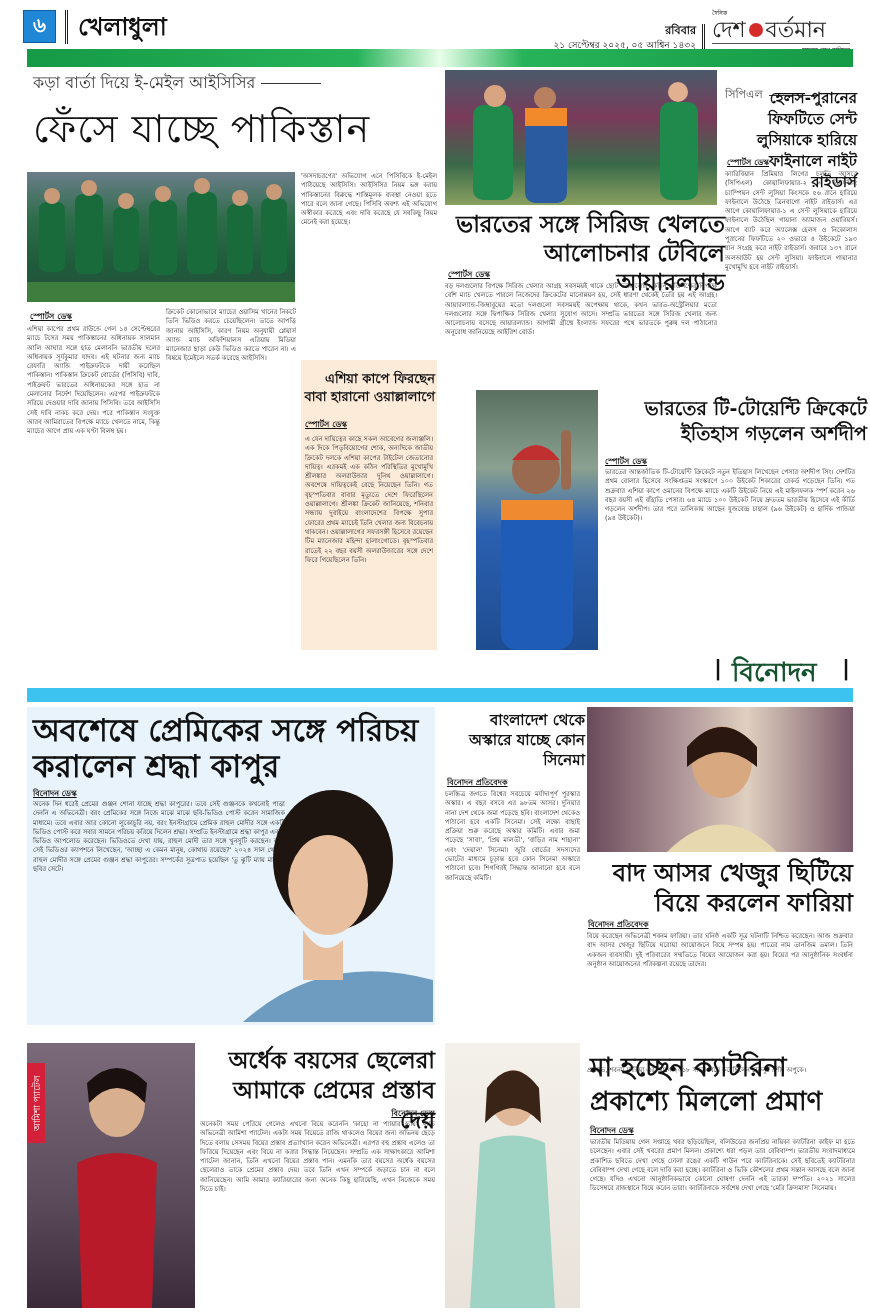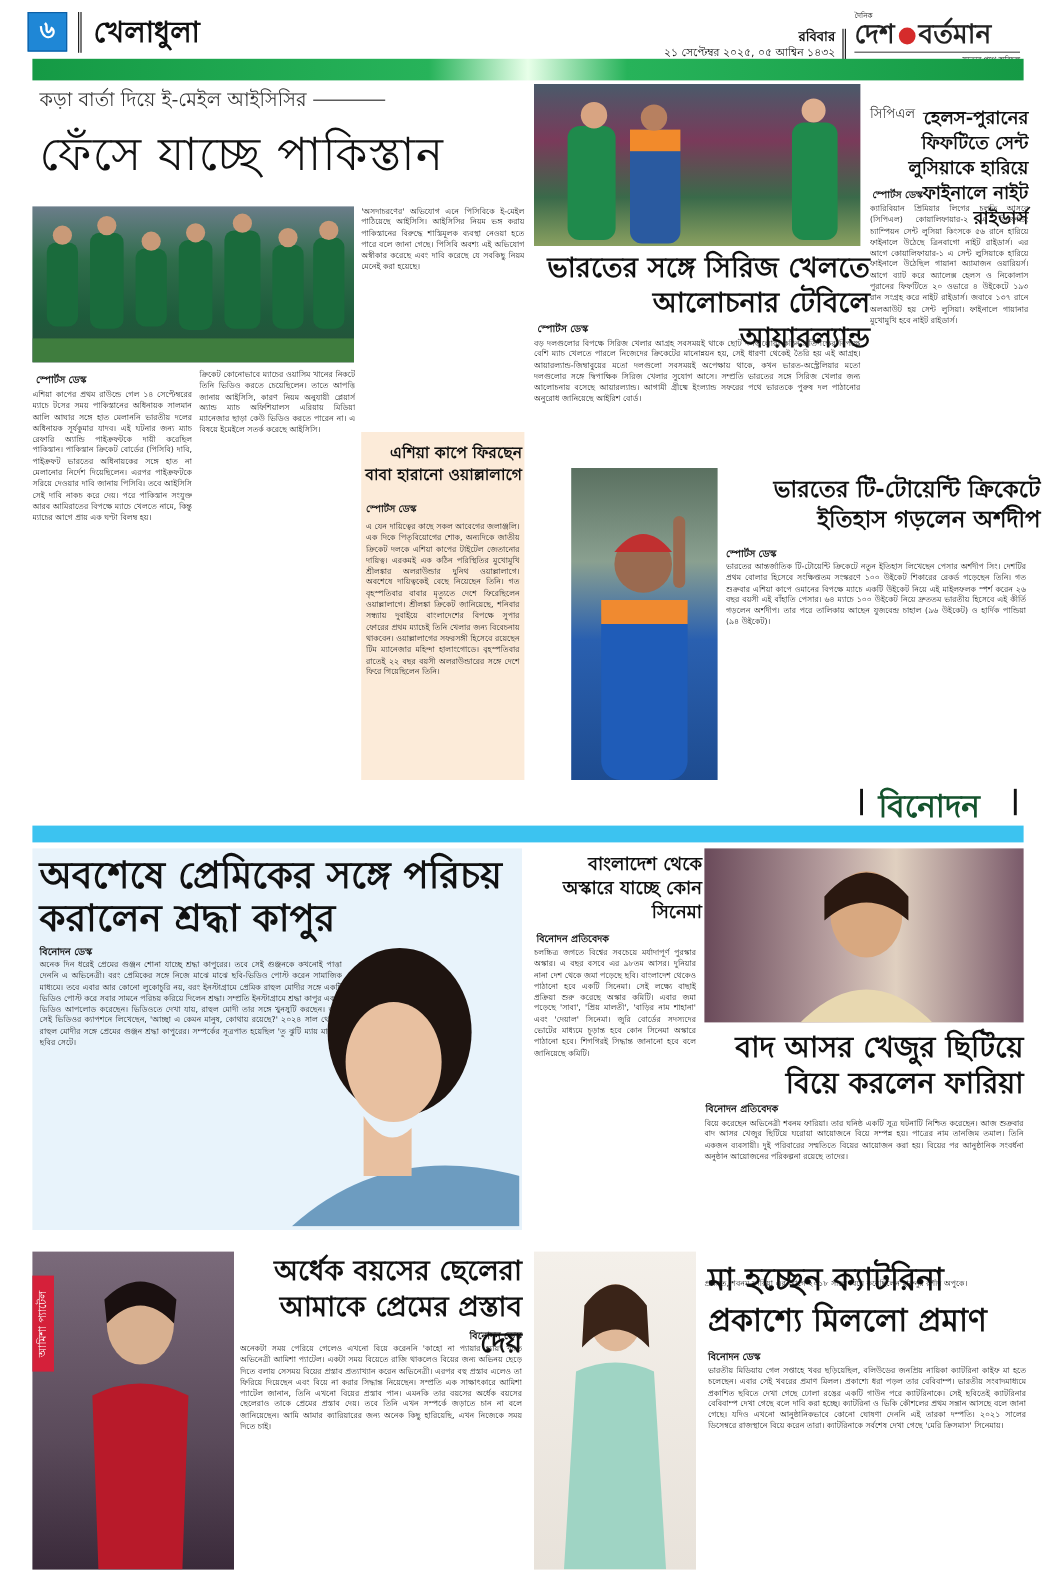--- a/index.html
+++ b/index.html
@@ -3,30 +3,30 @@
 <meta charset="utf-8">
 <style>
 *{box-sizing:border-box;margin:0;padding:0}
 body{width:870px;height:1313px;background:#fff;font-family:"DejaVu Sans",sans-serif;color:#111;position:relative;overflow:hidden}
 .abs{position:absolute}
 .hdr-pg{left:23px;top:10px;width:33px;height:33px;background:#1f87d6;color:#fff;font-size:20px;font-weight:bold;display:flex;align-items:center;justify-content:center;border:1px solid #0d5fa5}
 .hdr-sec{left:65px;top:10px;height:34px;border-left:3px double #222;padding-left:10px;font-size:24px;font-weight:bold;line-height:34px}
 .hdr-date{right:165px;top:24px;text-align:right;font-size:9px;line-height:14px;border-right:3px double #222;padding-right:6px;height:32px}
 .hdr-logo{right:20px;top:8px;width:138px;height:40px}
 .logo-small{font-size:6px}
-.logo-main{font-size:22px;font-weight:bold;color:#222;line-height:22px;display:flex;align-items:center;gap:3px}
+.logo-main{font-size:22px;font-weight:normal;color:#222;line-height:22px;display:flex;align-items:center;gap:3px}
 .logo-dot{width:14px;height:14px;border-radius:50%;background:#d52b2b;display:inline-block}
 .logo-tag{font-size:6px;text-align:right;border-top:1px solid #555;margin-top:2px;padding-top:1px}
 .bar-green{left:27px;top:49px;width:826px;height:18px;background:linear-gradient(90deg,#159a45 0%,#27b35a 40%,#e8ffe9 50%,#27b35a 60%,#159a45 100%)}
 .kicker{font-size:16px;color:#333}
 .kicker .ln{display:inline-block;width:60px;border-top:1px solid #333;vertical-align:middle;margin-left:6px}
 .head-xl{font-size:40px;line-height:44px;font-weight:normal;letter-spacing:1px}
 .head-l{font-size:26px;line-height:32px;font-weight:bold}
 .head-m{font-size:20px;line-height:25px;font-weight:bold}
-.byline{font-size:8px;font-weight:bold}
+.byline{font-size:8px;text-decoration:underline;font-weight:bold}
 .body{font-size:6.5px;line-height:9.3px;color:#222;text-align:justify;overflow:hidden}
 .img{overflow:hidden}
 .box-peach{background:#fcebd9}
 .box-blue{background:#e8f3fb}
 .sect-title{font-size:26px;font-weight:bold;color:#14532d}
 .bar-blue{background:#3cc3f0}
 .center{text-align:right}
 .vtag{background:#d5203a;color:#fff;font-size:9px;writing-mode:vertical-rl;transform:rotate(180deg);display:flex;align-items:center;justify-content:center}
 </style>
 </head>

